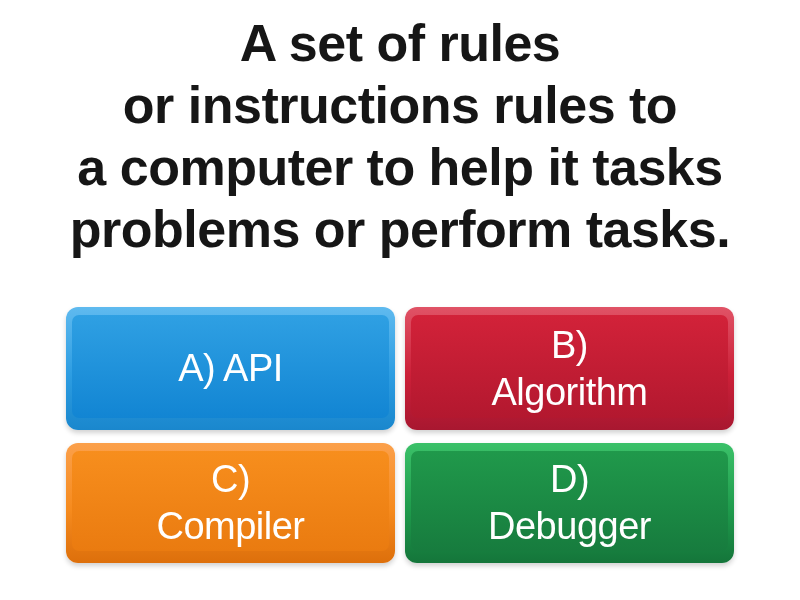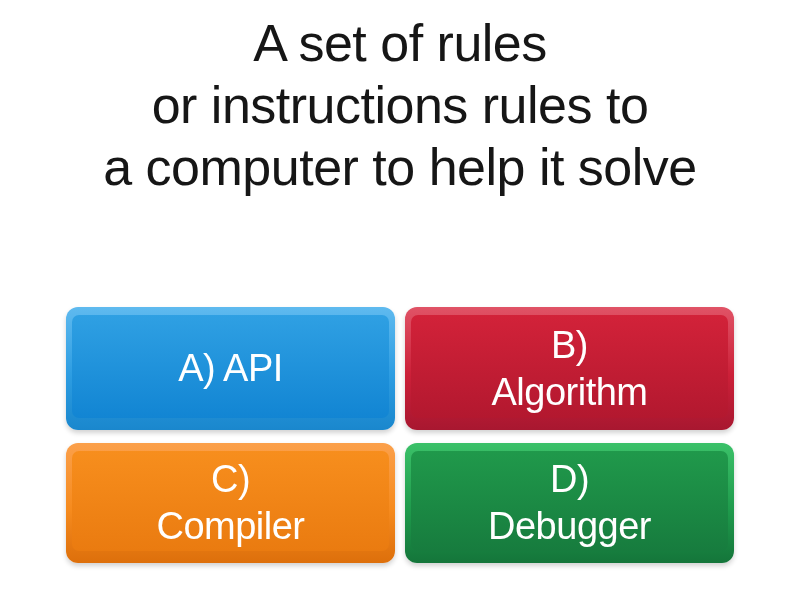--- a/index.html
+++ b/index.html
@@ -14,20 +14,21 @@
   
   .question {
     position: absolute;
     top: 12px; left: 0;
     width: 800px;
     text-align: center;
     color: #161616;
     font-size: 52px;
     line-height: 62px;
     letter-spacing: -0.5px;
+    font-weight: bold;
   }
 
   
   .answers {
     position: absolute;
     left: 66px; top: 307px;
     width: 668px;
     display: grid;
     grid-template-columns: 329px 329px;
     grid-template-rows: 123px 120px;
@@ -64,21 +65,22 @@
     white-space: pre-line;
     letter-spacing: -0.5px;
   }
 </style>
 </head>
 <body>
 
 <div class="question">
   <div>A set of rules</div>
   <div>or instructions rules to</div>
-  <div>a computer to help it solve</div>
+  <div>a computer to help it tasks</div>
+  <div>problems or perform tasks.</div>
 </div>
 
 <div class="answers">
   <div class="answer" style="--rim-top: #5fbaef; --rim-mid: #2d9de2; --rim-bottom: #1a87cd; --face-top: #2fa0e3; --face-bottom: #1285d3;">
     <div class="answer-face"></div>
     <span class="answer-label">A) API</span>
   </div>
   <div class="answer" style="--rim-top: #e05366; --rim-mid: #cc2038; --rim-bottom: #a81730; --face-top: #d22239; --face-bottom: #b3182f;">
     <div class="answer-face"></div>
     <span class="answer-label">B)

